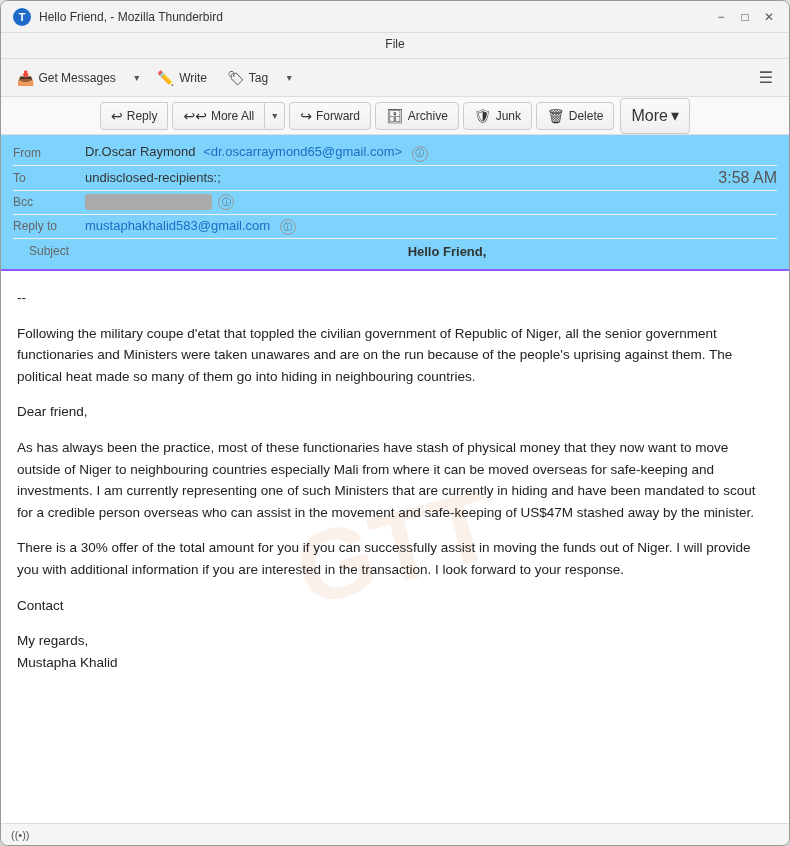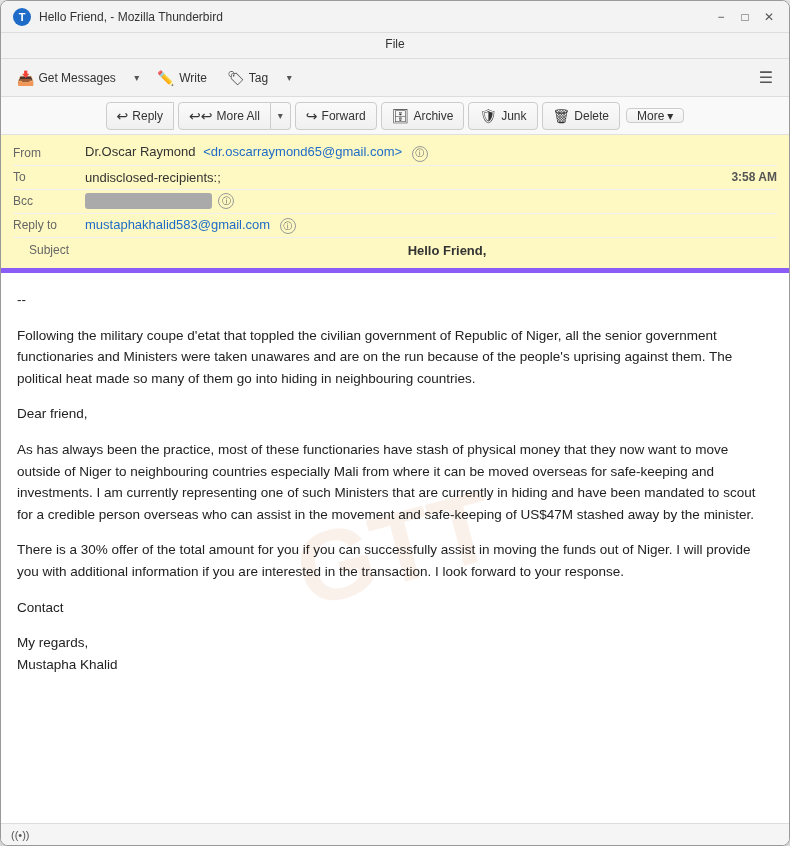--- a/index.html
+++ b/index.html
@@ -177,30 +177,30 @@
     }
     .more-btn {
       display: flex;
       align-items: center;
       gap: 3px;
       padding: 4px 10px;
       border: 1px solid #ccc;
       background: linear-gradient(to bottom, #fafafa, #f0f0f0);
       border-radius: 4px;
       cursor: pointer;
-      font-size: 12px;
-      color: #333;
-      height: 15px;
+      font-size: 16px;
+      color: #333;
+      height: 36px;
       margin-left: 4px;
     }
 
     
     .email-headers {
-      background: #fef9c3;
-      border-bottom: 5px solid #8b5cf6;
+      background: #7dd3fc;
+      border-bottom: 2px solid #8b5cf6;
       padding: 6px 12px;
     }
     .header-row {
       display: flex;
       align-items: center;
       padding: 3px 0;
       font-size: 13px;
       color: #333;
       border-bottom: 1px solid #f0f0f0;
       min-height: 24px;
@@ -210,23 +210,22 @@
       color: #666;
       min-width: 72px;
       font-size: 12px;
     }
     .header-value {
       flex: 1;
       font-size: 13px;
     }
     .header-time {
       color: #555;
-      font-size: 12px;
+      font-size: 16px;
       margin-left: auto;
-      font-weight: bold;
     }
     .subject-value {
       font-weight: bold;
       padding-left: 32px;
     }
     .contact-icon {
       display: inline-flex;
       align-items: center;
       justify-content: center;
       width: 16px;

